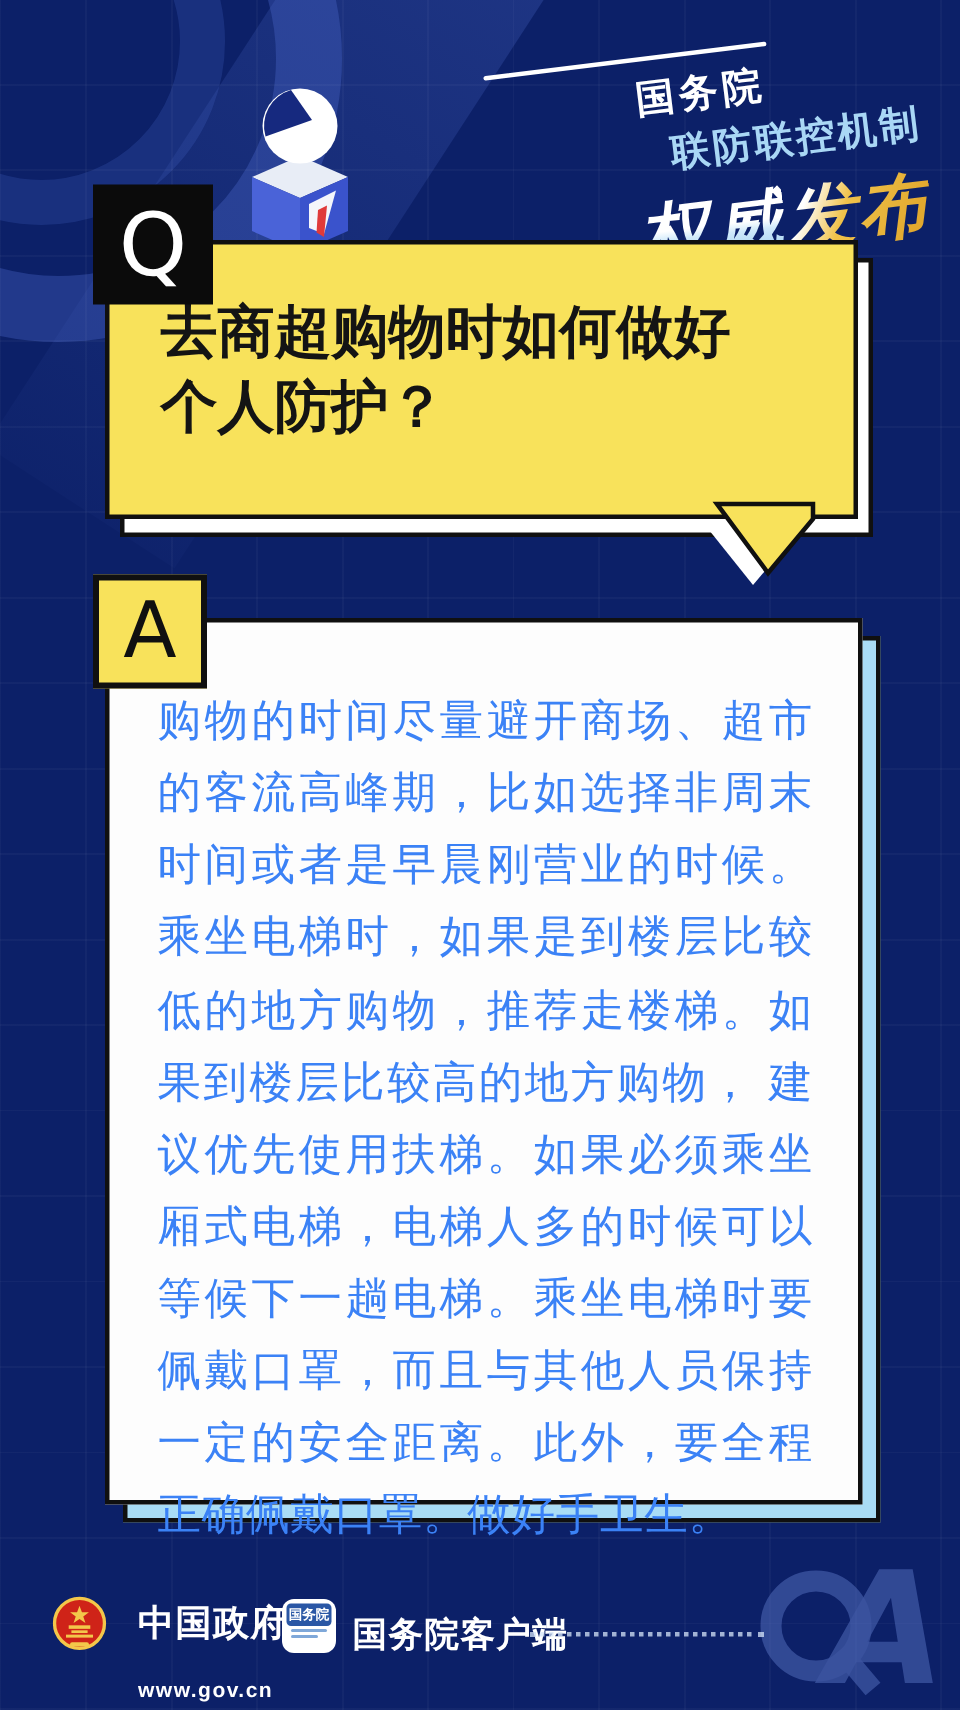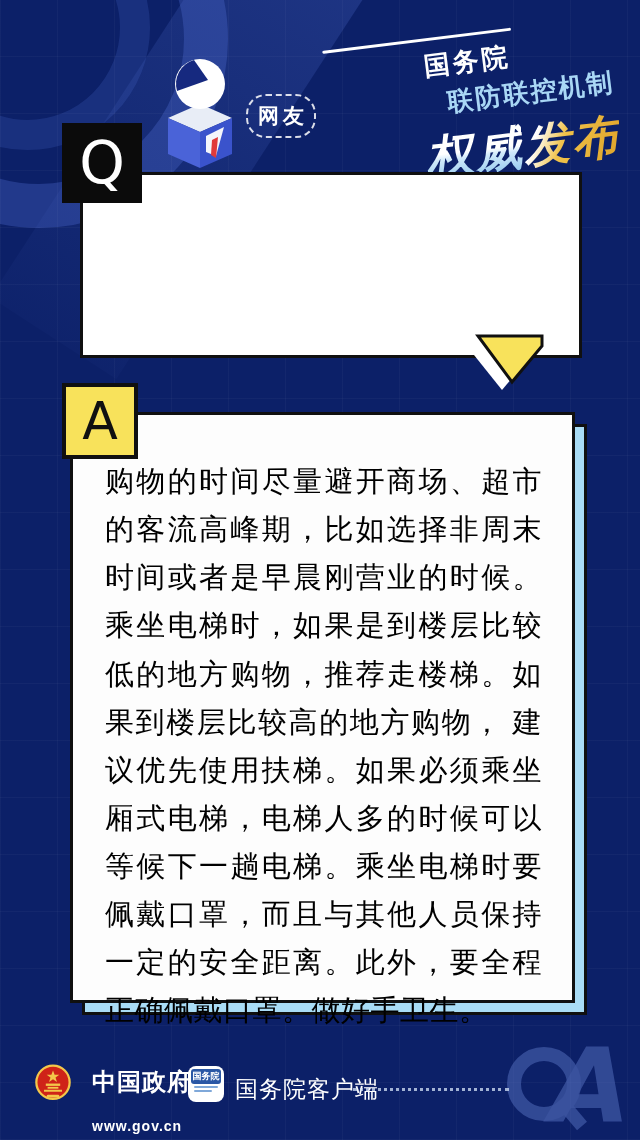--- a/index.html
+++ b/index.html
@@ -46,37 +46,37 @@
   .q-text{margin:34px 0 0 34px;width:408px;font-size:38px;line-height:1.32;font-weight:bold;color:#141414;}
   .q-tail{position:absolute;left:440px;top:328px;}
   .q-box{position:absolute;left:62px;top:123px;width:80px;height:80px;background:#0b0b0b;
     display:flex;align-items:center;justify-content:center;}
   .q-letter{color:#ffffff;font-size:58px;font-family:"DejaVu Sans",sans-serif;line-height:1;}
   
   .a-shadow{position:absolute;left:82px;top:424px;width:505px;height:591px;background:#a9dcf5;
     border:3px solid #101010;box-sizing:border-box;}
   .a-card{position:absolute;left:70px;top:412px;width:505px;height:591px;background:#fdfdfd;
     border:3px solid #101010;box-sizing:border-box;}
-  .a-text{margin:42px 30px 0 32px;font-size:29px;line-height:1.66;color:#000000;font-weight:500;
+  .a-text{margin:42px 30px 0 32px;font-size:29px;line-height:1.66;color:#3b82f6;font-weight:500;
     text-align:justify;letter-spacing:0.5px;}
   .a-box{position:absolute;left:62px;top:383px;width:76px;height:76px;background:#f8e25b;
     border:4px solid #101010;box-sizing:border-box;display:flex;align-items:center;justify-content:center;}
   .a-letter{color:#101010;font-size:52px;font-family:"DejaVu Sans",sans-serif;line-height:1;}
   
   .footer{position:absolute;left:0;top:1056px;width:640px;height:84px;}
   .emblem{position:absolute;left:35px;top:8px;}
   .site-block{position:absolute;left:92px;top:10px;color:#ffffff;}
   .site-name{font-size:24px;font-weight:bold;letter-spacing:1px;}
   .site-url{font-size:14px;font-weight:bold;letter-spacing:1px;margin-top:20px;}
   .app-icon{position:absolute;left:188px;top:10px;width:36px;height:36px;background:#ffffff;border-radius:8px;
     box-sizing:border-box;padding:3px;}
   .app-icon-band{background:#2a57a5;border-radius:3px;height:15px;display:flex;align-items:center;justify-content:center;
     color:#ffffff;font-size:9px;font-weight:bold;letter-spacing:0;}
   .app-icon-line{height:2px;background:#7fa8d9;margin:2px 3px 0 3px;border-radius:1px;}
-  .app-name{position:absolute;left:235px;top:18px;color:#ffffff;font-size:23px;font-weight:normal;letter-spacing:1px;}
+  .app-name{position:absolute;left:235px;top:18px;color:#ffffff;font-size:23px;font-weight:bold;letter-spacing:1px;}
   .footer-dots{position:absolute;left:353px;top:32px;width:156px;border-top:3px dotted rgba(214,228,248,0.75);}
 </style>
 </head>
 <body>
 
 <div class="poster">
 
   <div class="wm-circle-outer"></div>
   <div class="wm-circle-inner"></div>
   <div class="wm-stripe"></div>
@@ -93,25 +93,25 @@
     <svg width="92" height="112" viewBox="0 0 92 112">
       <polygon points="18,62 50,48 82,62 50,76" fill="#e8edf6"></polygon>
       <polygon points="18,62 50,76 50,112 18,98" fill="#4a63d8"></polygon>
       <polygon points="82,62 50,76 50,112 82,98" fill="#3a53cc"></polygon>
       <polygon points="56,80 74,71 66,100 56,96" fill="#f4f6fb"></polygon>
       <polygon points="62,84 68,81 66,102 61,99" fill="#e03a3a"></polygon>
       <circle cx="50" cy="28" r="25" fill="#ffffff"></circle>
       <path d="M 27 35 A 25 25 0 0 1 44 4 L 58 24 Z" fill="#16297f"></path>
     </svg>
   </div>
-  <div class="asker-bubble">
-    <span>网友</span>
-  </div>
 
   <div class="q-shadow"></div>
+  <div class="q-bubble">
+    <div class="q-text">去商超购物时如何做好个人防护？</div>
+  </div>
   <div class="q-tail">
     <svg width="160" height="72" viewBox="0 0 160 72">
       <polygon points="30,22 96,22 62,62" fill="#ffffff"></polygon>
       <polygon points="38,8 102,8 102,18 72,54" fill="#f8e25b" stroke="#101010" stroke-width="3"></polygon>
     </svg>
   </div>
   <div class="q-box">
     <span class="q-letter">Q</span>
   </div>
 

